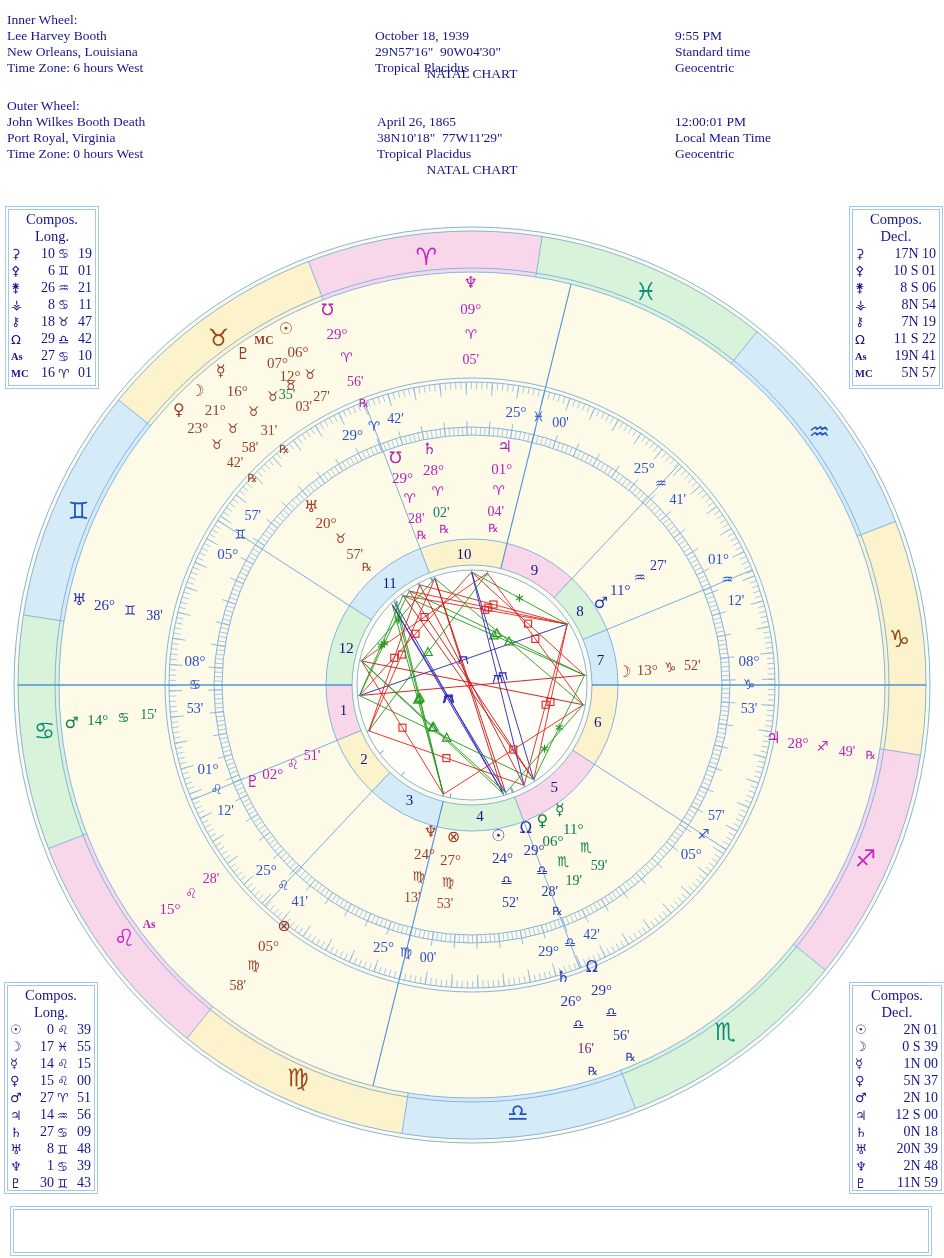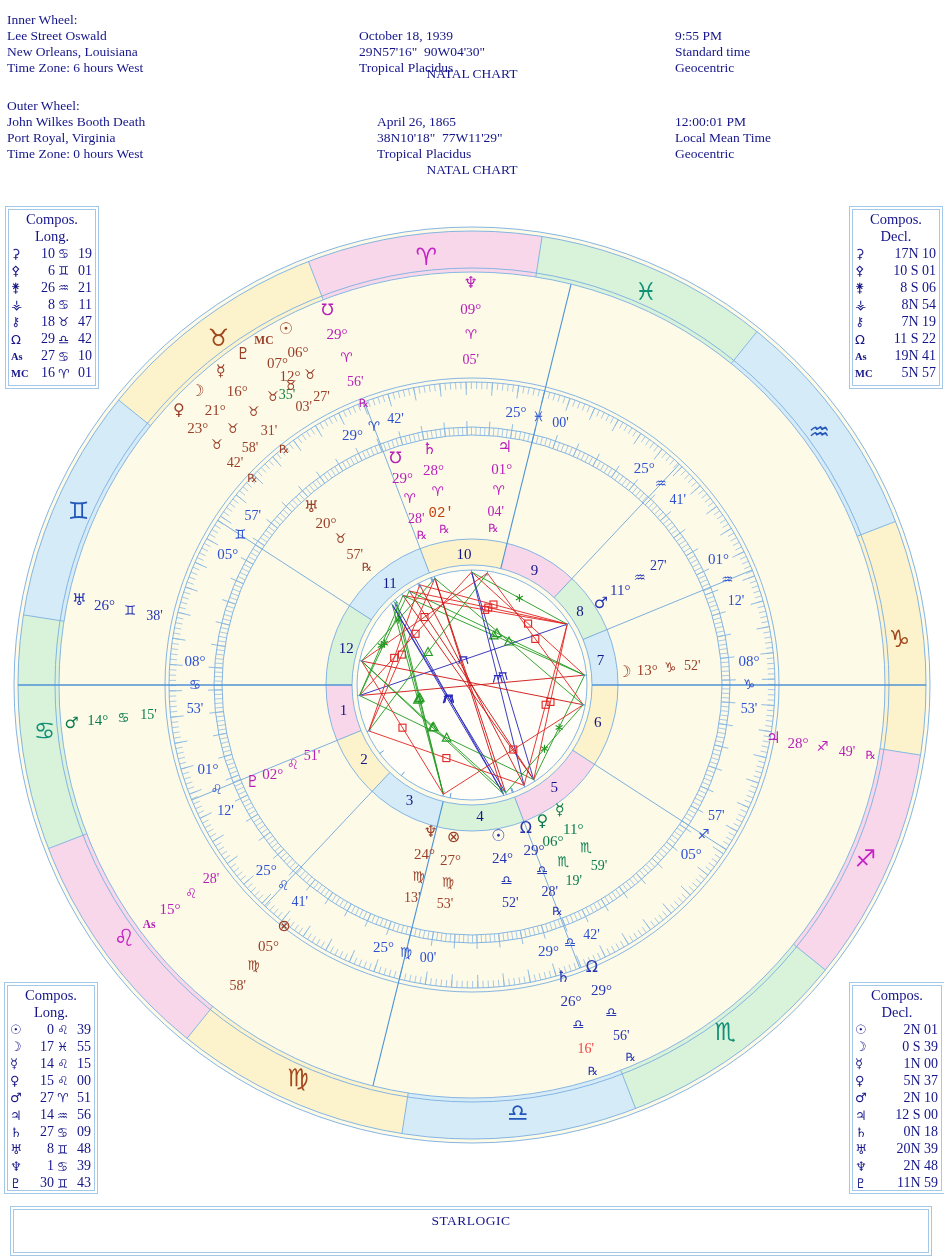--- a/index.html
+++ b/index.html
@@ -32,25 +32,25 @@
   .pt{font-size:11.5px;font-weight:bold}
   .housenum{font-size:15px;color:#15158a}
   .footer-line1{font-size:13.5px;letter-spacing:.5px;line-height:19px}
   .footer-line2{font-size:13.5px;line-height:19px;white-space:pre}
 </style>
 </head>
 <body>
 
 <div class="abs" style="left:7px;top:12px">
   <div class="hline">Inner Wheel:</div>
-  <div class="hline">Lee Street Oswald</div>
+  <div class="hline">Lee Harvey Booth</div>
   <div class="hline">New Orleans, Louisiana</div>
   <div class="hline">Time Zone: 6 hours West</div>
 </div>
-<div class="abs" style="left:359px;top:28px">
+<div class="abs" style="left:375px;top:28px">
   <div class="hline">October 18, 1939</div>
   <div class="hline">29N57'16"  90W04'30"</div>
   <div class="hline">Tropical Placidus</div>
 </div>
 <div class="abs hline center" style="left:377px;top:66px;width:190px">NATAL CHART</div>
 <div class="abs" style="left:675px;top:28px">
   <div class="hline">9:55 PM</div>
   <div class="hline">Standard time</div>
   <div class="hline">Geocentric</div>
 </div>
@@ -1203,21 +1203,21 @@
     <span class="wl ps fsym" style="left: 123.534px; top: 717.735px; color: rgb(10, 124, 78);">♋</span>
     <span class="wl pm" style="left: 148.425px; top: 715.397px; color: rgb(10, 124, 78);">15'</span>
     <span class="wl pg fsym" style="left: 773.289px; top: 738.487px; color: rgb(184, 31, 184);">♃</span>
     <span class="wl pd" style="left: 797.904px; top: 742.857px; color: rgb(184, 31, 184);">28°</span>
     <span class="wl ps fsym" style="left: 822.519px; top: 747.227px; color: rgb(184, 31, 184);">♐</span>
     <span class="wl pm" style="left: 847.135px; top: 751.596px; color: rgb(184, 31, 184);">49'</span>
     <span class="wl prx fsym" style="left: 870.765px; top: 755.792px; color: rgb(184, 31, 184);">℞</span>
     <span class="wl pg fsym" style="left: 563.422px; top: 977.024px; color: rgb(38, 53, 178);">♄</span>
     <span class="wl pd" style="left: 570.891px; top: 1000.88px; color: rgb(38, 53, 178);">26°</span>
     <span class="wl ps fsym" style="left: 578.36px; top: 1024.74px; color: rgb(38, 53, 178);">♎</span>
-    <span class="wl pm" style="left: 585.829px; top: 1048.6px; color: #ef4444;">16'</span>
+    <span class="wl pm" style="left: 585.829px; top: 1048.6px; color: #701a75;">16'</span>
     <span class="wl prx fsym" style="left: 592.999px; top: 1071.5px; color: rgb(38, 53, 178);">℞</span>
     <span class="wl pg fsym" style="left: 79.1531px; top: 599.705px; color: rgb(38, 53, 178);">♅</span>
     <span class="wl pd" style="left: 104.561px; top: 605.221px; color: rgb(38, 53, 178);">26°</span>
     <span class="wl ps fsym" style="left: 129.969px; top: 610.738px; color: rgb(38, 53, 178);">♊</span>
     <span class="wl pm" style="left: 154.4px; top: 616.042px; color: rgb(38, 53, 178);">38'</span>
     <span class="wl pg fsym" style="left: 470.597px; top: 283.002px; color: rgb(184, 31, 184);">♆</span>
     <span class="wl pd" style="left: 470.688px; top: 309.002px; color: rgb(184, 31, 184);">09°</span>
     <span class="wl ps fsym" style="left: 470.778px; top: 335.002px; color: rgb(184, 31, 184);">♈</span>
     <span class="wl pm" style="left: 470.866px; top: 360.002px; color: rgb(184, 31, 184);">05'</span>
     <span class="wl pg fsym" style="left: 243.15px; top: 354.498px; color: rgb(154, 63, 40);">♇</span>
@@ -1267,21 +1267,21 @@
     <span class="wl ps fsym" style="left: 639.71px; top: 577.882px; color: rgb(38, 53, 178);">♒</span>
     <span class="wl pm" style="left: 658.251px; top: 566.04px; color: rgb(38, 53, 178);">27'</span>
     <span class="wl pg fsym" style="left: 504.641px; top: 447.23px; color: rgb(184, 31, 184);">♃</span>
     <span class="wl pd" style="left: 501.649px; top: 469.026px; color: rgb(184, 31, 184);">01°</span>
     <span class="wl ps fsym" style="left: 498.657px; top: 490.821px; color: rgb(184, 31, 184);">♈</span>
     <span class="wl pm" style="left: 495.801px; top: 511.626px; color: rgb(184, 31, 184);">04'</span>
     <span class="wl prx fsym" style="left: 493.353px; top: 529.459px; color: rgb(184, 31, 184);">℞</span>
     <span class="wl pg fsym" style="left: 429.706px; top: 448.756px; color: rgb(184, 31, 184);">♄</span>
     <span class="wl pd" style="left: 433.583px; top: 470.412px; color: rgb(184, 31, 184);">28°</span>
     <span class="wl ps fsym" style="left: 437.46px; top: 492.067px; color: rgb(184, 31, 184);">♈</span>
-    <span class="wl pm" style="left: 441.16px; top: 512.739px; color: #c2410c; font-family: Liberation Mono, monospace;">02'</span>
+    <span class="wl pm" style="left: 441.16px; top: 512.739px; color: #0f766e;">02'</span>
     <span class="wl prx fsym" style="left: 444.333px; top: 530.457px; color: rgb(184, 31, 184);">℞</span>
     <span class="wl pg fsym" style="left: 311.201px; top: 506.832px; color: rgb(154, 63, 40);">♅</span>
     <span class="wl pd" style="left: 325.941px; top: 523.164px; color: rgb(154, 63, 40);">20°</span>
     <span class="wl ps fsym" style="left: 340.681px; top: 539.496px; color: rgb(154, 63, 40);">♉</span>
     <span class="wl pm" style="left: 354.751px; top: 555.086px; color: rgb(154, 63, 40);">57'</span>
     <span class="wl prx fsym" style="left: 366.811px; top: 568.449px; color: rgb(154, 63, 40);">℞</span>
     <span class="wl pg fsym" style="left: 430.684px; top: 832.316px; color: rgb(154, 63, 40);">♆</span>
     <span class="wl pd" style="left: 424.473px; top: 854.461px; color: rgb(154, 63, 40);">24°</span>
     <span class="wl ps fsym" style="left: 418.262px; top: 876.607px; color: rgb(154, 63, 40);">♍</span>
     <span class="wl pm" style="left: 412.321px; top: 897.79px; color: rgb(154, 63, 40);">13'</span>
@@ -1513,15 +1513,14 @@
         <div class="trow">
           <span class="g">♇</span>
           <span class="v">11N 59</span>
         </div>
       </div>
   </div>
 </div>
 
 <div class="box" style="left:10px;top:1206px;width:916px;height:44px">
   <div class="box-inner center">
-    <div class="footer-line1">STARLOGIC</div>
   </div>
 </div>
 
 </body></html>

